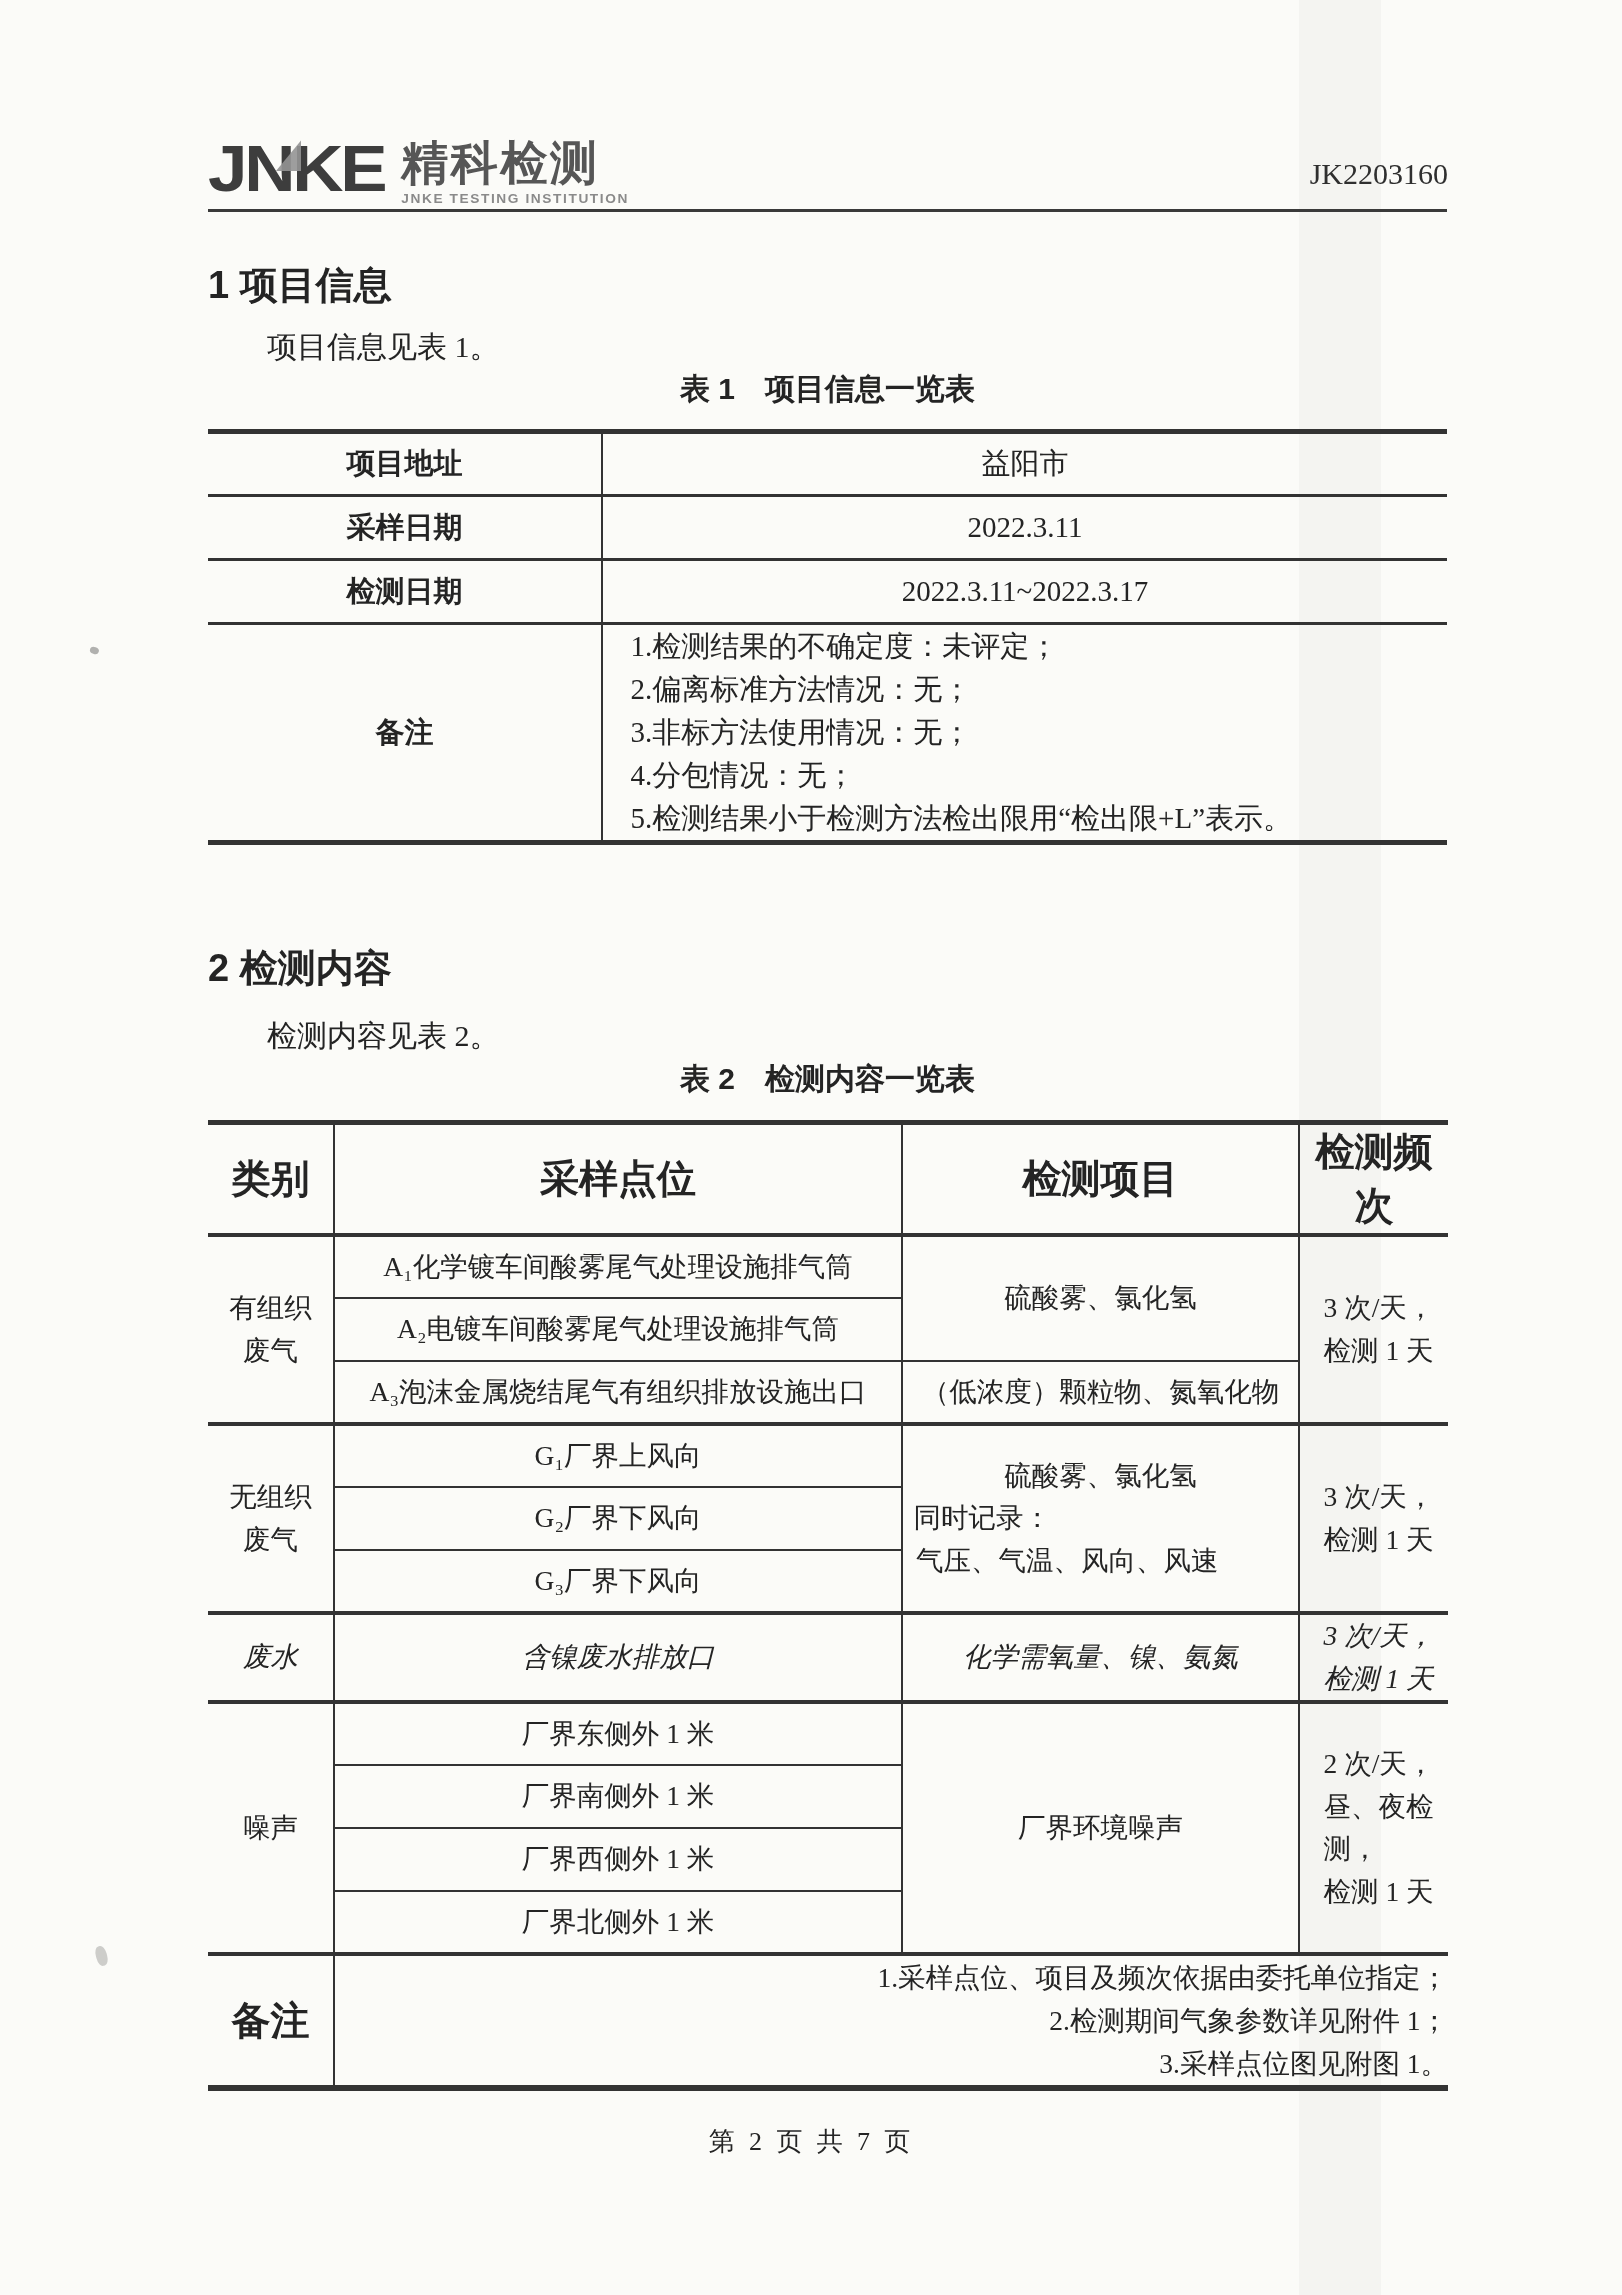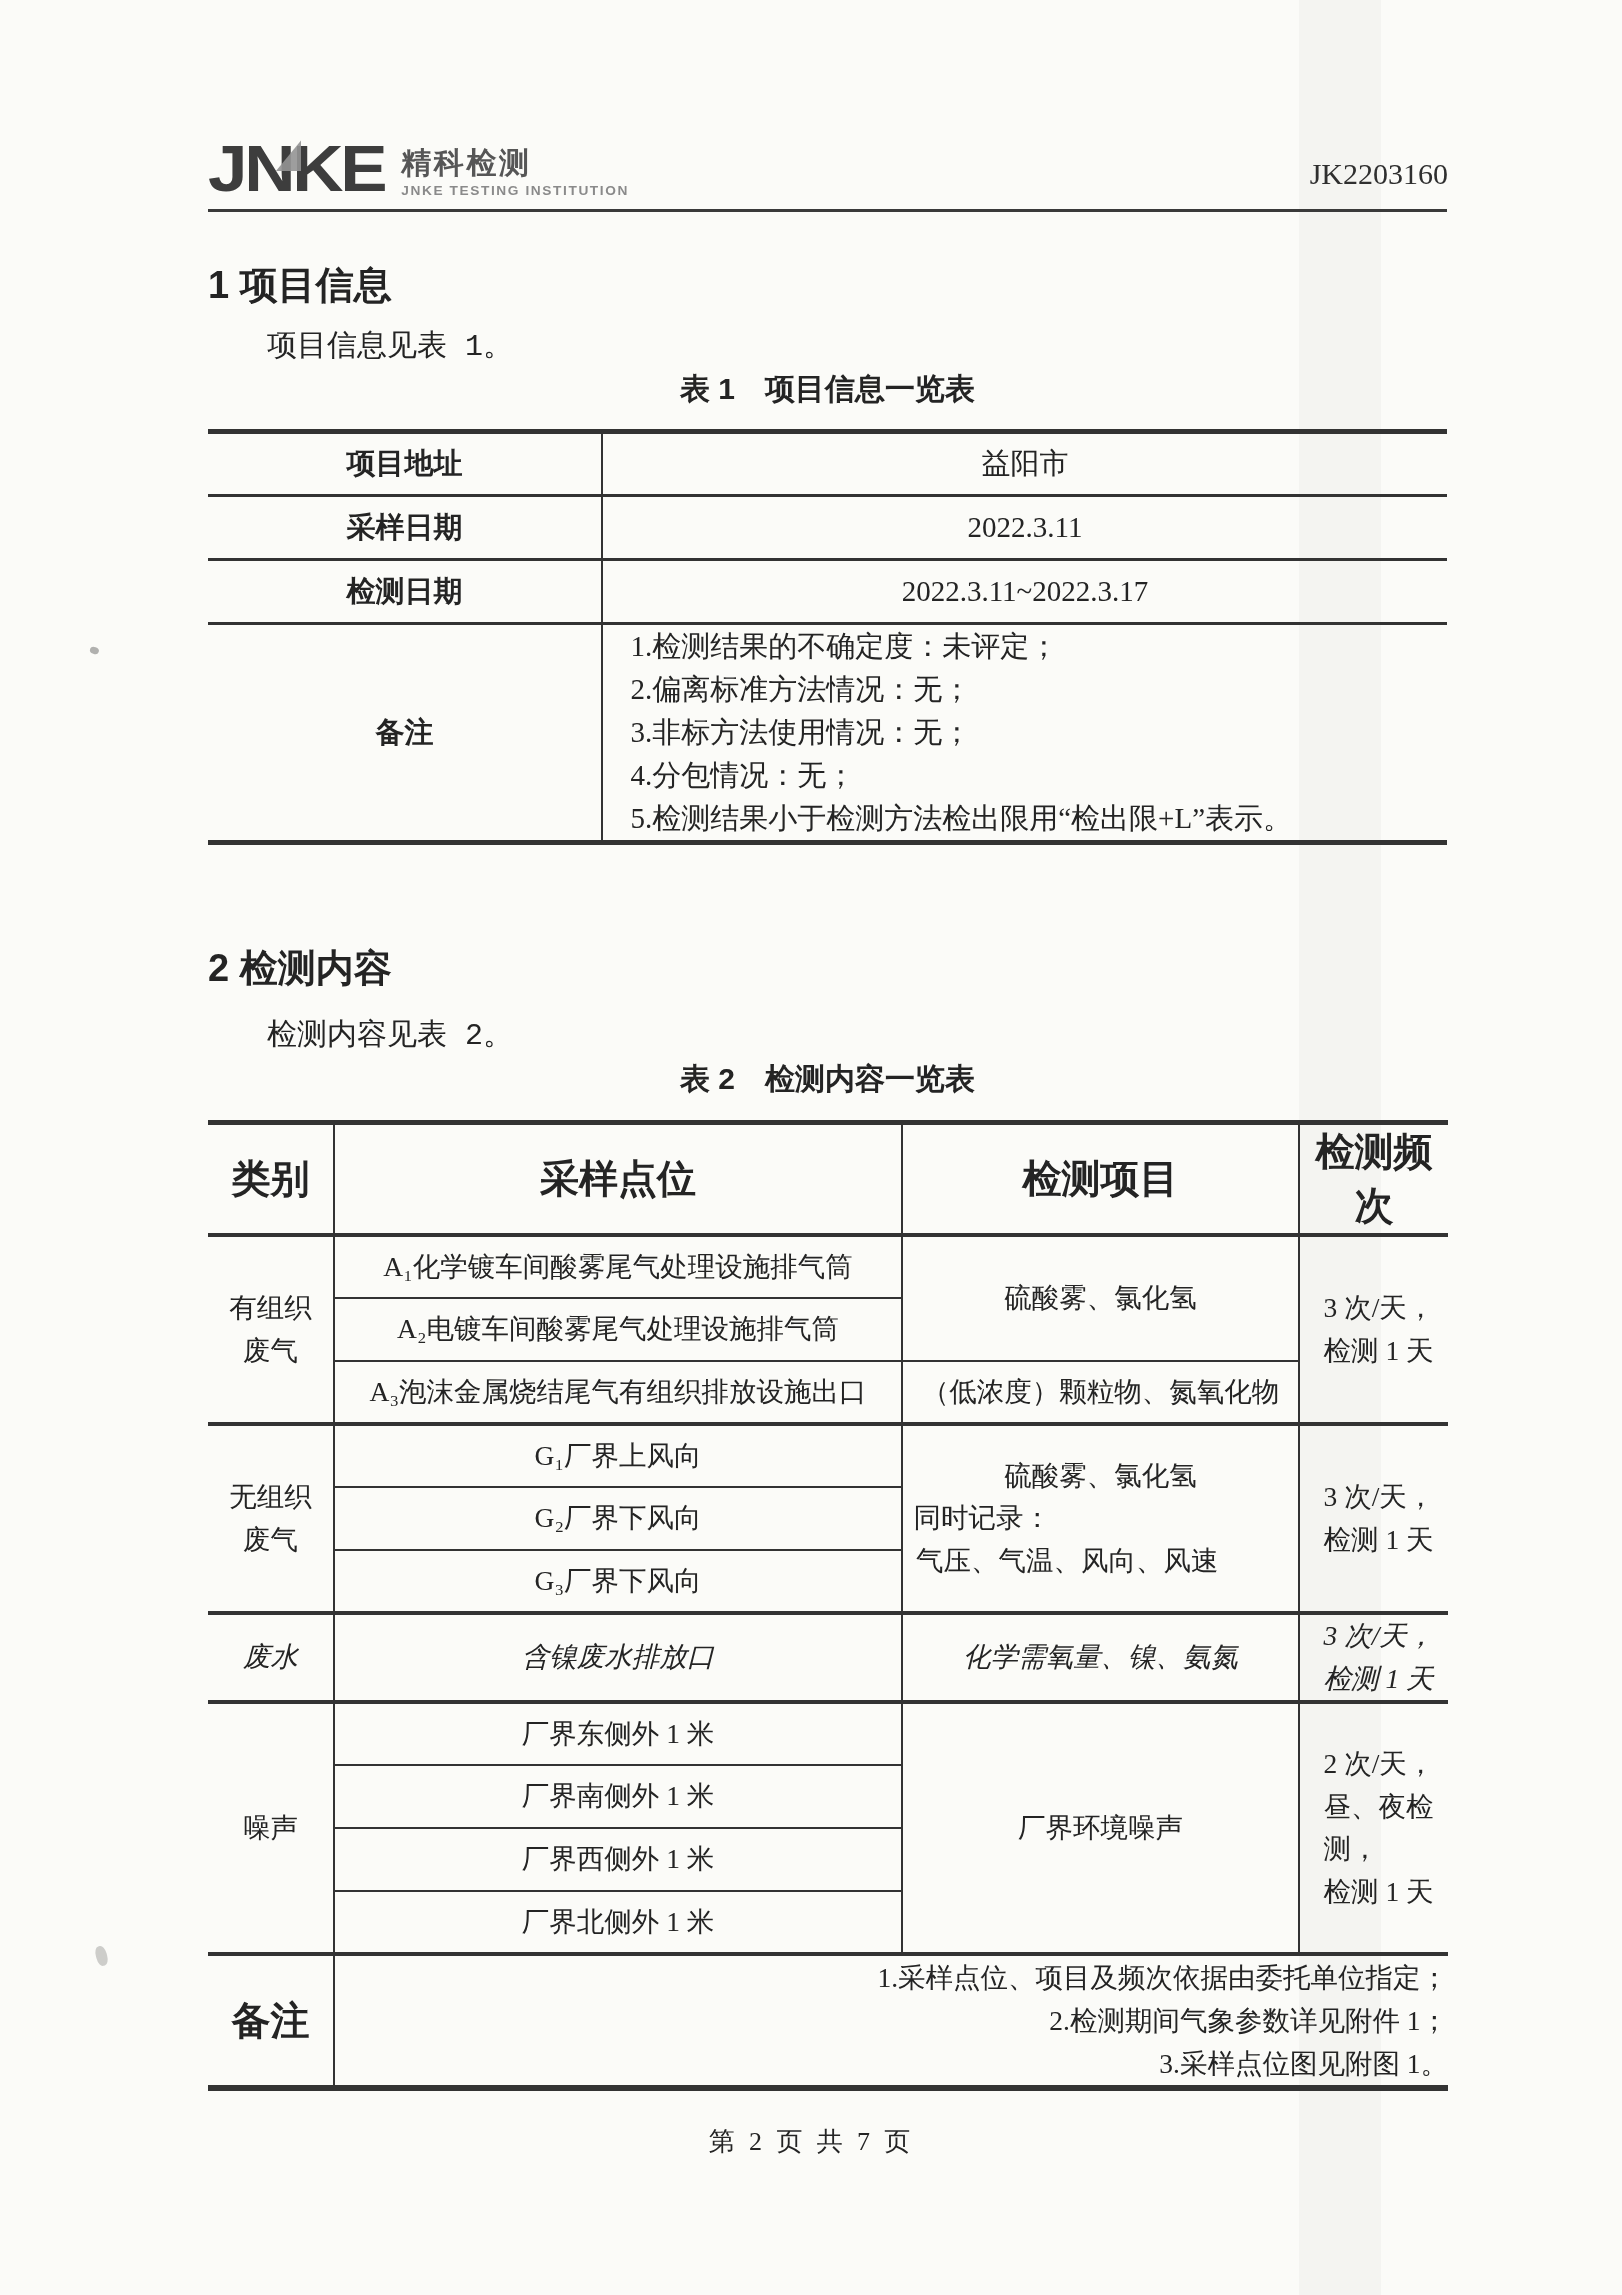--- a/index.html
+++ b/index.html
@@ -19,32 +19,32 @@
   
   .logo { position:absolute; left:208px; top:136px; display:flex; align-items:center; }
   .logo-mark { position:relative; font-family:"Liberation Sans","DejaVu Sans",sans-serif;
     font-weight:bold; font-size:71px; line-height:1; letter-spacing:-3.3px; color:#3d3d3d;
     transform:scaleY(0.92); transform-origin:top left; }
   .logo-tri { position:absolute; left:68px; top:5.2px; width:0; height:0;
     border-style:solid; border-width:0 0 33px 25px;
     border-color:transparent transparent #949494 transparent; opacity:0.9; }
   .logo-right { margin-left:17px; padding-top:2.6px; }
   .logo-cn { font-family:"Liberation Sans","DejaVu Sans",sans-serif; font-weight:bold;
-    font-size:30px; line-height:1; color:#565656; letter-spacing:2.6px; }
+    font-size:47px; line-height:1; color:#565656; letter-spacing:2.6px; }
   .logo-tag { font-family:"Liberation Sans","DejaVu Sans",sans-serif; font-size:13.7px;
     color:#8a8a8a; letter-spacing:1.6px; margin-top:5.2px; font-weight:bold; }
   .report-no { position:absolute; top:157px; right:175px; font-size:30px; color:#2f2f2f; }
   .header-rule { position:absolute; left:208px; top:209px; width:1239px; height:3.3px;
     background:#3a3a3a; }
   
   .h-sec { position:absolute; left:208px; font-family:"Liberation Sans","DejaVu Sans",sans-serif;
     font-weight:bold; font-size:38px; color:#242424; line-height:1; }
   .h1 { top:266px; }
   .h2 { top:949px; }
-  .intro { position:absolute; left:267px; font-size:30px; line-height:1;font-family:Liberation Mono, monospace; }
+  .intro { position:absolute; left:267px; font-size:30px; line-height:1; }
   .intro1 { top:332px; }
   .intro2 { top:1021px; }
   .tbl-caption { position:absolute; left:208px; width:1239px; text-align:center;
     font-family:"Liberation Sans","DejaVu Sans",sans-serif; font-weight:bold; font-size:30px;
     line-height:1; }
   .cap1 { top:374px; }
   .cap2 { top:1064px; }
   
   table { border-collapse:collapse; table-layout:fixed; position:absolute; left:208px;
     border-color:#333; }

